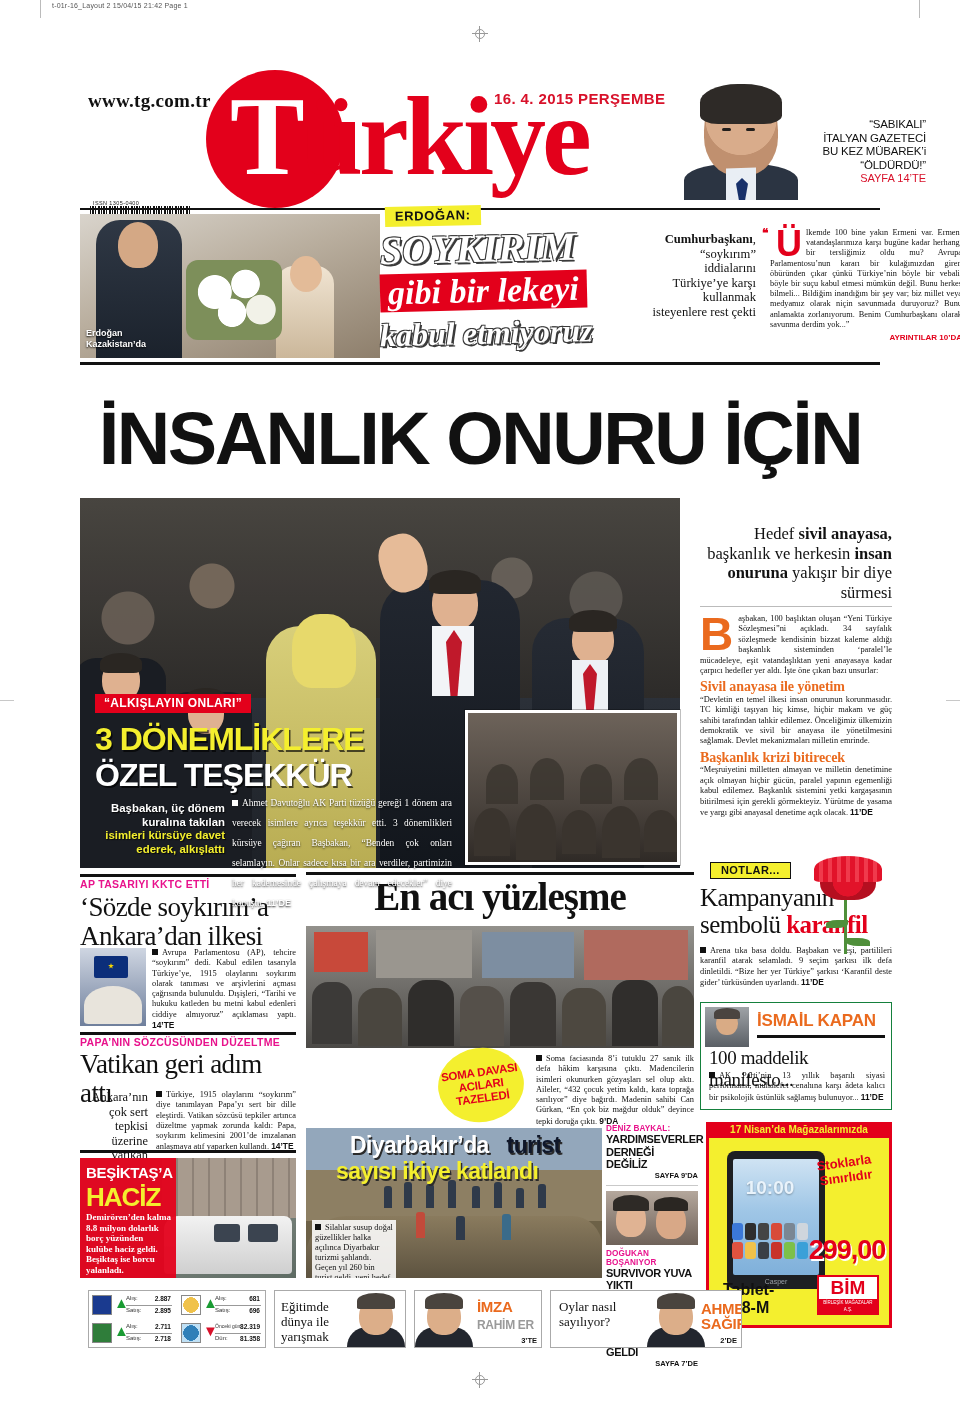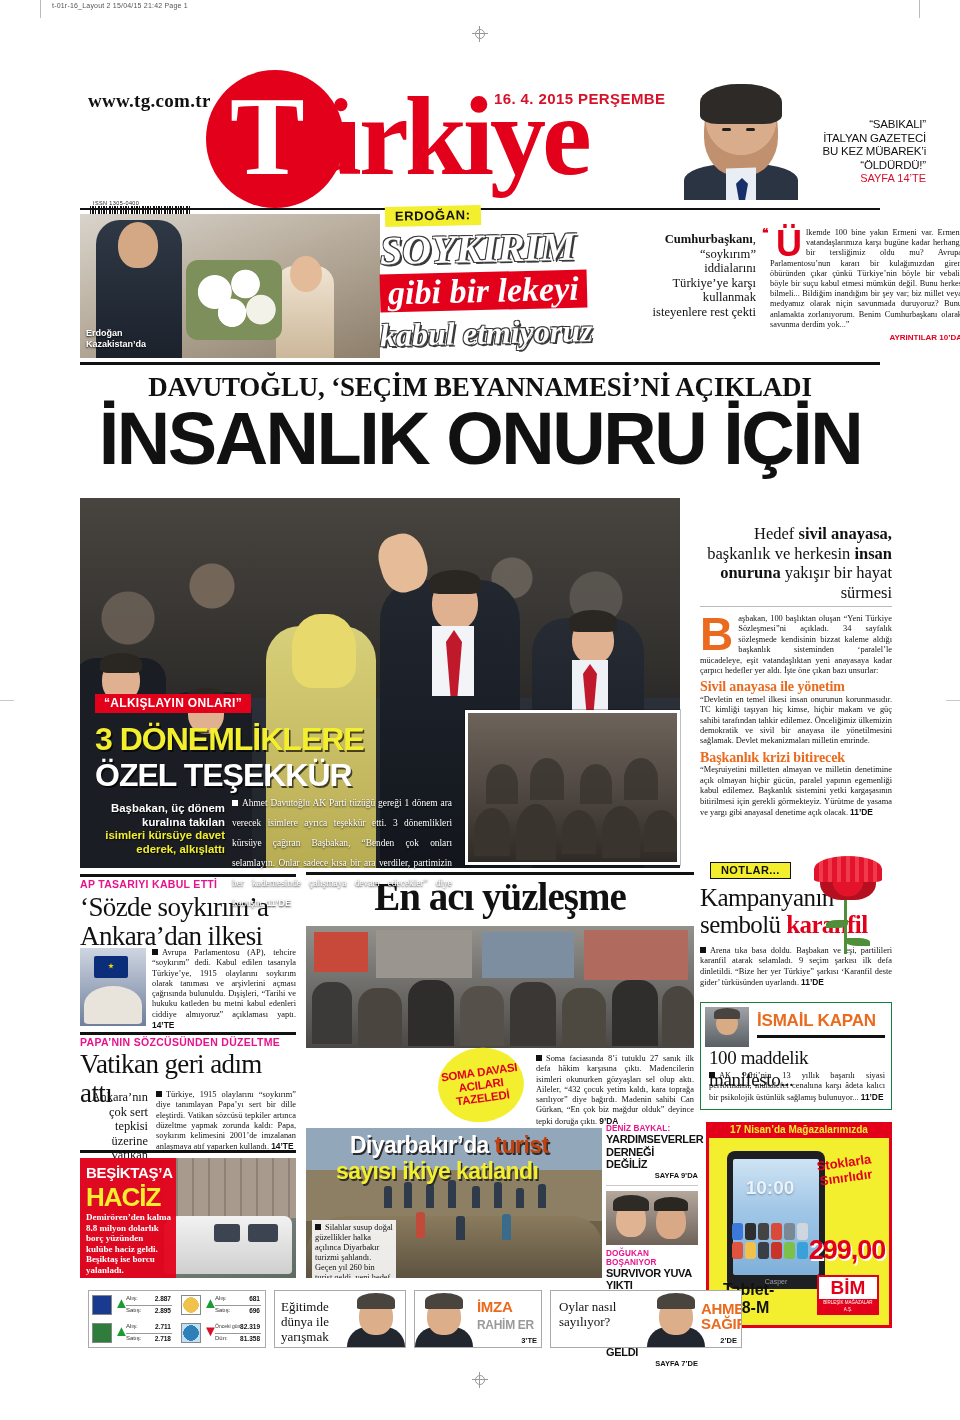--- a/index.html
+++ b/index.html
@@ -342,21 +342,21 @@
   
   .blk-diy { position:absolute; left:306px; top:1128px; width:296px; height:150px; overflow:hidden; }
   .diy-bg { position:absolute; inset:0;
      background:linear-gradient(180deg,#93a7bb 0 28%, #8d7f63 28% 62%, #6d6147 62% 100%); }
   .diy-rock { position:absolute; bottom:0; left:0; width:296px; height:62px;
      background:linear-gradient(#8a7b5e,#5d5340); border-radius:40px 30px 0 0; }
   .diy-ppl { position:absolute; background:#2f3a4a; border-radius:3px 3px 0 0; }
   .diy-h1 { position:absolute; left:44px; top:4px; font-family:"Liberation Sans",sans-serif;
      font-weight:bold; font-size:23px; color:#fff; letter-spacing:-.6px;
      text-shadow:1.5px 1.5px 0 #2b2b2b; }
-  .diy-h1 .y { color:#c2410c; }
+  .diy-h1 .y { color:#0f172a;margin-left:12px; }
   .diy-h2 { position:absolute; left:30px; top:30px; font-family:"Liberation Sans",sans-serif;
      font-weight:bold; font-size:23px; color:#f4ef2e; letter-spacing:-.6px;
      text-shadow:1.5px 1.5px 0 #2b2b2b; }
   .diy-body { position:absolute; left:6px; top:92px; width:84px;
      font-family:"Liberation Serif",serif; font-size:8.4px; line-height:10px; color:#111;
      background:rgba(255,255,255,.88); padding:3px; }
 
   
   .blk-kamp { position:absolute; left:700px; top:884px; width:192px; }
   .kamp-head { font-family:"Liberation Serif",serif; font-size:25px; line-height:27px; color:#111; letter-spacing:-.6px; }
@@ -541,21 +541,20 @@
 
     <div class="banner-quote">
       <span class="bq-mark">❝</span>
       <span class="bq-drop">Ü</span><span>lkemde 100 bine yakın Ermeni var. Ermeni vatandaşlarımıza karşı bugüne kadar herhangi bir tersliğimiz oldu mu? Avrupa Parlamentosu’nun kararı bir kulağımızdan girer, öbüründen çıkar çünkü Türkiye’nin böyle bir vebali, böyle bir suçu kabul etmesi mümkün değil. Bunu herkes bilmeli... Bildiğim inandığım bir şey var; biz millet veya medyamız olarak niçin savunmada duruyoruz? Bunu anlamakta zorlanıyorum. Benim Cumhurbaşkanı olarak savunma derdim yok...”</span>
       <span class="bq-ref">AYRINTILAR 10’DA</span>
     </div>
   </div>
   <div class="erdogan-tag">ERDOĞAN:</div>
 
   <div class="main-rule"></div>
-  <div class="kicker">DAVUTOĞLU, ‘SEÇİM BEYANNAMESİ’Nİ AÇIKLADI</div>
   <div class="main-head">İNSANLIK ONURU İÇİN</div>
 
   <div class="main-photo">
     <div class="mp-bg"></div>
     <div class="mp-crowd"></div>
 
     <div class="mp-figure" style="left:-6px; width:92px; height:210px;"></div>
     <div class="f-head" style="left:22px; top:160px; width:38px; height:44px;"></div>
     <div class="f-hair" style="left:20px; top:155px; width:42px; height:20px;"></div>
     <div class="mp-figure" style="left:86px; width:86px; height:176px;"></div>
@@ -598,21 +597,21 @@
   <div class="don2">ÖZEL TEŞEKKÜR</div>
   <div class="don-sub">
     Başbakan, üç dönem kuralına takılan <span class="hl">isimleri kürsüye davet ederek, alkışlattı</span>
   </div>
   <div class="don-body">
     <span class="sq"></span><span>Ahmet Davutoğlu AK Parti tüzüğü gereği 1 dönem ara verecek isimlere ayrıca teşekkür etti. 3 dönemlikleri kürsüye çağıran Başbakan, “Benden çok onları selamlayın. Onlar sadece kısa bir ara verdiler, partimizin her kademesinde çalışmaya devam edecekler” diye konuştu.</span>
     <span class="pg-red">11’DE</span>
   </div>
 
   <div class="hedef">
-    <span>Hedef </span><b>sivil anayasa,</b><span> başkanlık ve herkesin </span><b>insan onuruna</b><span> yakışır bir hayat sürmesi</span>
+    <span>Hedef </span><b>sivil anayasa,</b><span> başkanlık ve herkesin </span><b>insan onuruna</b><span> yakışır bir diye sürmesi</span>
   </div>
   <div class="rcol-rule"></div>
   <div class="rcol-body">
     <span class="rcol-drop">B</span><span>aşbakan, 100 başlıktan oluşan “Yeni Türkiye Sözleşmesi”ni açıkladı. 34 sayfalık sözleşmede kendisinin bizzat kaleme aldığı başkanlık sisteminden ‘paralel’le mücadeleye, eşit vatandaşlıktan yeni anayasaya kadar çarpıcı hedefler yer aldı. İşte öne çıkan bazı unsurlar:</span>
     <span class="rcol-sub">Sivil anayasa ile yönetim</span>
     <span>“Devletin en temel ilkesi insan onurunun korunmasıdır. TC kimliği taşıyan hiç kimse, hiçbir makam ve güç sahibi tarafından tahkir edilemez. Önceliğimiz ülkemizin demokratik ve sivil bir anayasa ile yönetilmesini sağlamak. Devlet mekanizmaları milletin emrinde.</span>
     <span class="rcol-sub">Başkanlık krizi bitirecek</span>
     <span>“Meşruiyetini milletten almayan ve milletin denetimine açık olmayan hiçbir gücün, paralel yapının egemenliği kabul edilemez. Başkanlık sistemini yetki kargaşasının bitirilmesi için gerekli görmekteyiz. Yürütme de yasama ve yargı gibi anayasal denetime açık olacak.</span>
     <span class="rcol-end">11’DE</span>
   </div>
@@ -645,21 +644,21 @@
     <div class="ism-rule"></div>
     <div class="ism-head">100 maddelik manifesto...</div>
     <div class="ism-body st-body">
       <span class="sq sq-dark"></span><span>AK Parti’nin 13 yıllık başarılı siyasi performansı, muhalefet cenahına karşı âdeta kalıcı bir psikolojik üstünlük sağlamış bulunuyor...</span>
       <span class="pg-ref">11’DE</span>
     </div>
   </div>
 
   <div class="rule-thick" style="left:80px; top:874px; width:216px;"></div>
   <div class="blk-ap">
-    <div class="ov-label">AP TASARIYI KABUL ETTİ</div>
+    <div class="ov-label">AP TASARIYI KKTC ETTİ</div>
     <div class="st-head" style="margin-top:3px;">‘Sözde soykırım’a Ankara’dan ilkesi</div>
   </div>
   <div class="ap-photo">
     <div class="apph-bg"></div>
       <div class="apph-desk"></div>
       <div class="apph-flag"></div>
       <div class="apph-star"></div>
   </div>
   <div class="st-body" style="position:absolute; left:152px; top:948px; width:144px;">
     <span class="sq sq-dark"></span><span>Avrupa Parlamentosu (AP), tehcire “soykırım” dedi. Kabul edilen tasarıyla Türkiye’ye, 1915 olaylarını soykırım olarak tanıması ve arşivlerini açması çağrısında bulunuldu. Dışişleri, “Tarihi ve hukuku katleden bu metni kabul edenleri ciddiye almıyoruz” açıklaması yaptı.</span>

